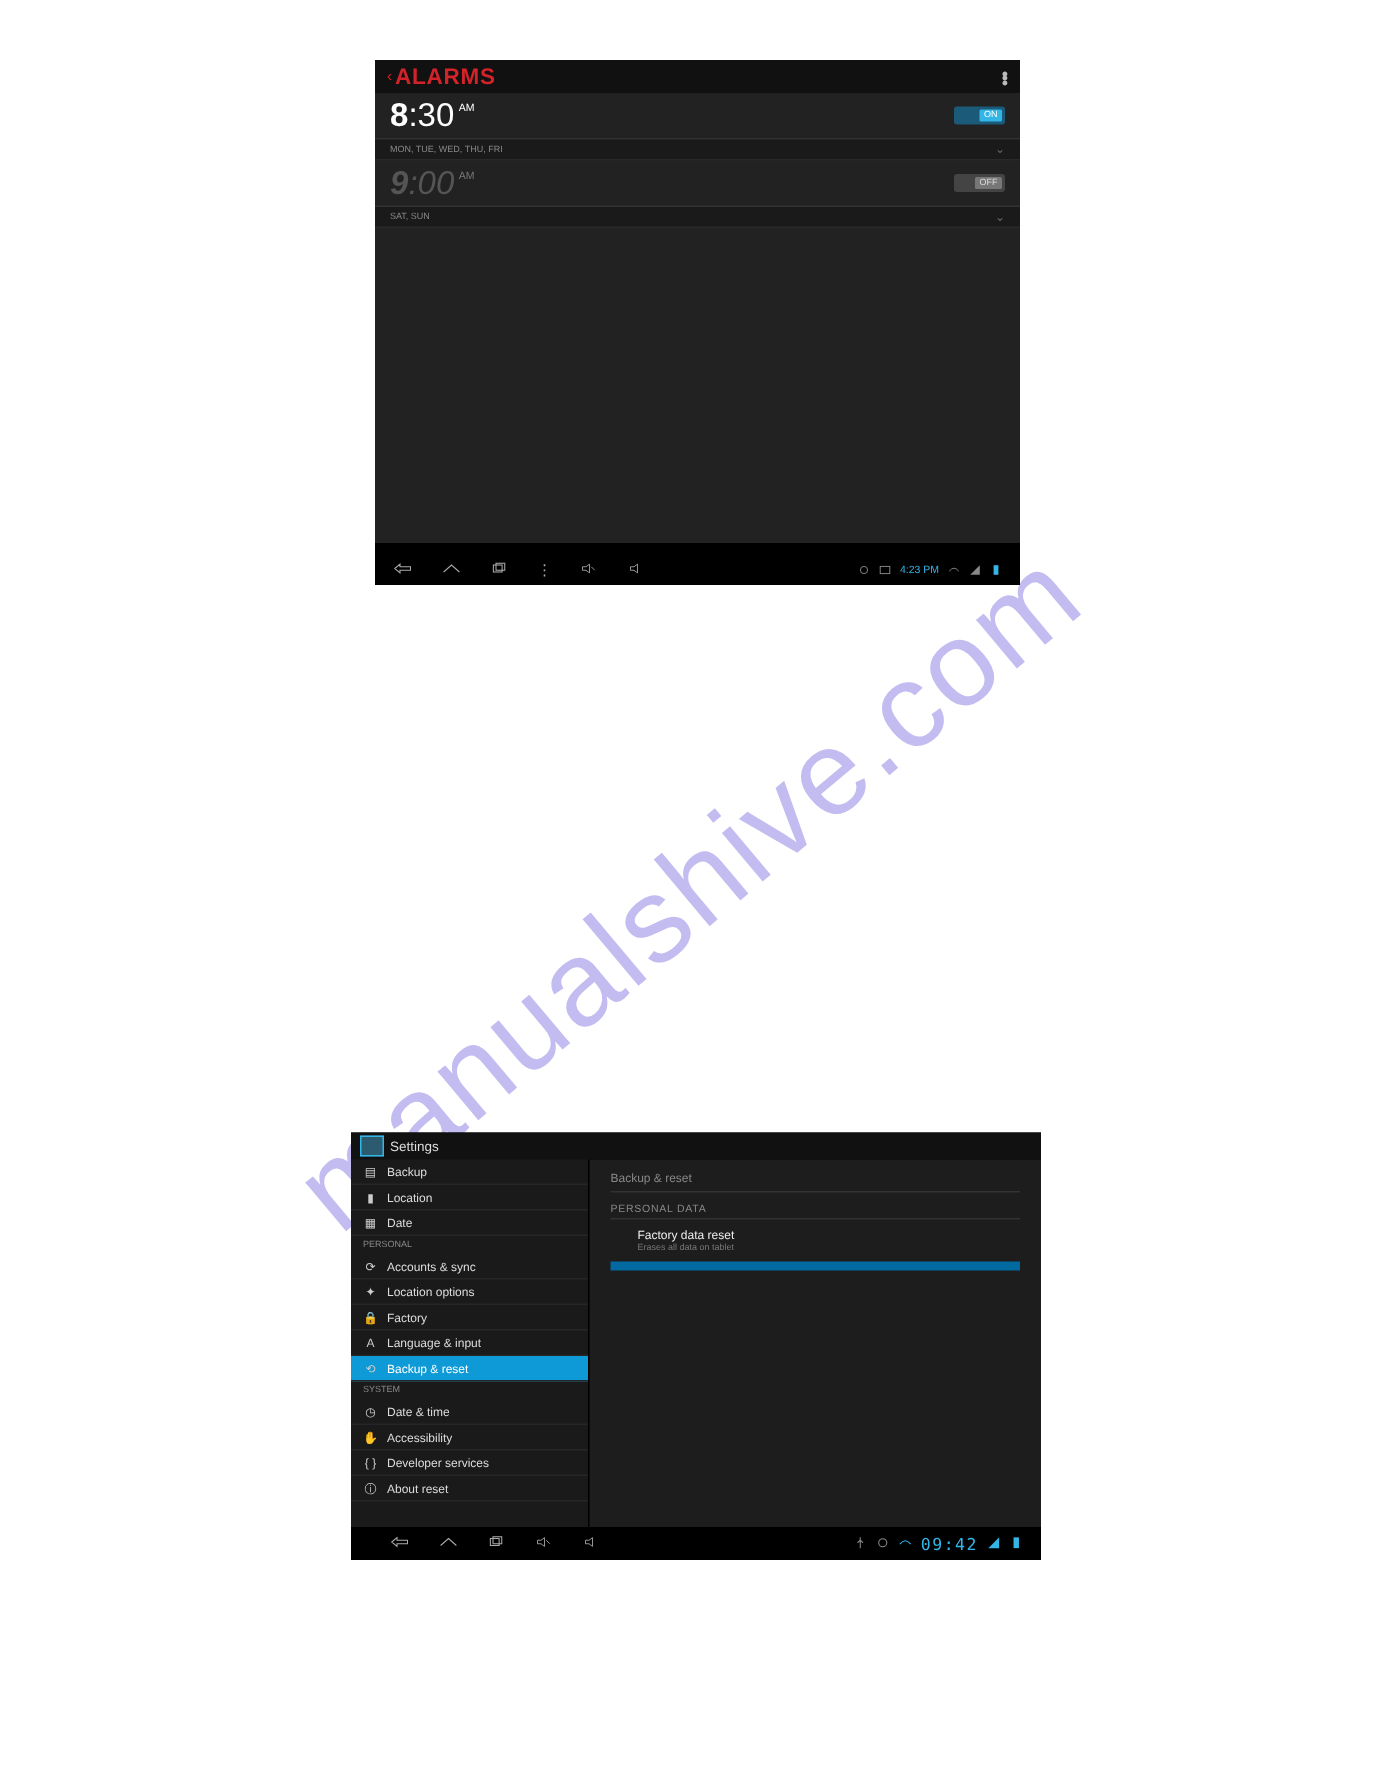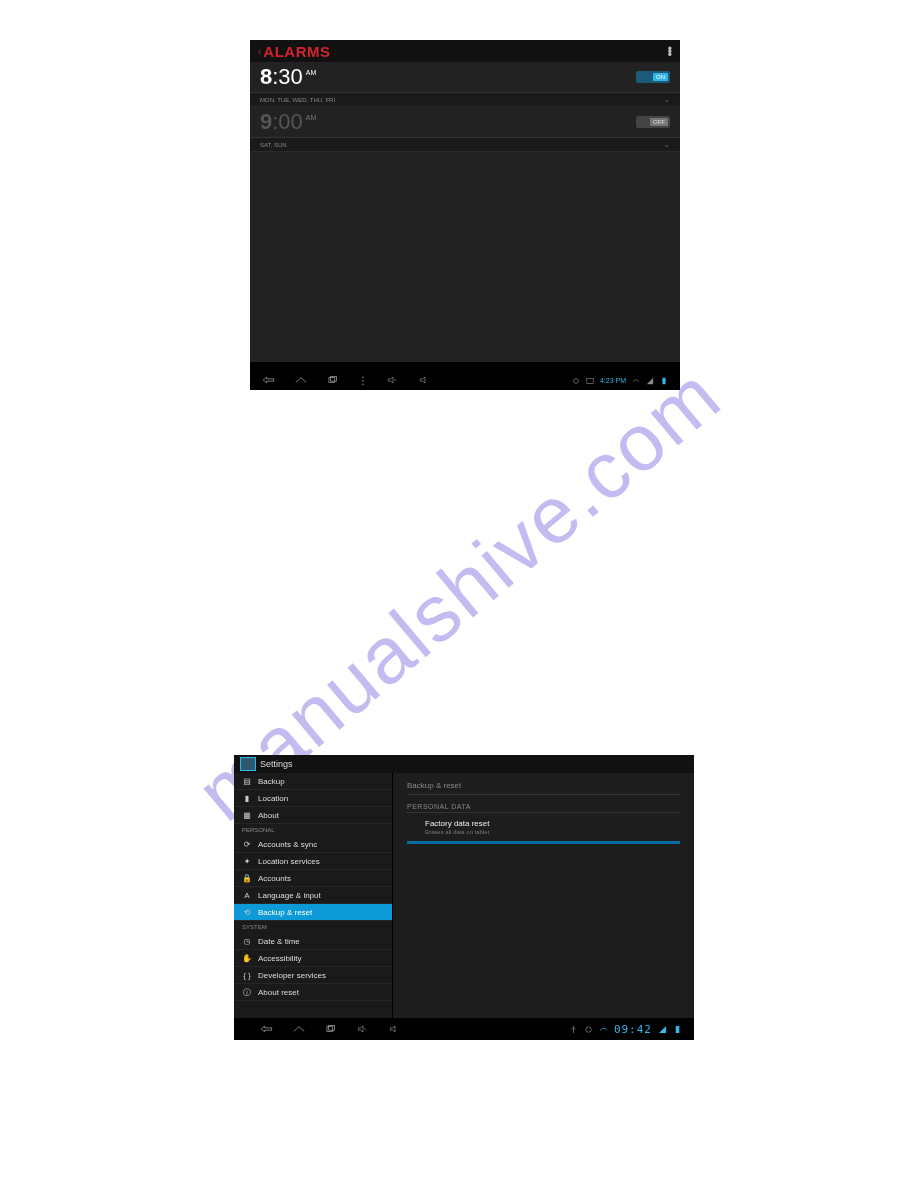--- a/index.html
+++ b/index.html
@@ -27,21 +27,21 @@
   
   .al-header { height:22px; background:#111; display:flex; align-items:center; justify-content:space-between; padding:0 8px; }
   .al-title { color:#d2232a; font-size:15px; font-weight:bold; letter-spacing:0.5px; }
   .al-back { color:#d2232a; font-size:10px; margin-right:2px; }
   .al-menu { color:#bbb; font-size:12px; line-height:4px; letter-spacing:0; }
   .al-menu span { display:block; height:3px; }
   .al-list { background:#222; }
   .al-row { display:flex; align-items:center; justify-content:space-between; padding:4px 10px; border-bottom:1px solid #333;gap:28px; }
   .al-time-wrap { display:flex; align-items:flex-start; }
   .al-time { color:#fff; font-size:22px; font-weight:300; line-height:22px; }
-  .al-time.dim { color:#555; }
+  .al-time.dim { color:#555;font-style:italic; }
   .al-time .digit-hour { font-weight:600; }
   .al-time .digit-min { font-weight:300; }
   .al-ampm { color:#fff; font-size:7px; margin-left:3px; margin-top:3px; }
   .al-ampm.dim { color:#777; }
   .al-switch { width:34px; height:12px; border-radius:2px; display:flex; align-items:center; justify-content:flex-end; padding:0 2px; box-sizing:border-box; }
   .al-switch.on { background:#1b5a78; }
   .al-switch.on .chip { background:#33b5e5; color:#fff; }
   .al-switch.off { background:#444; }
   .al-switch.off .chip { background:#777; color:#ddd; }
   .al-switch .chip { font-size:6px; padding:1px 3px; border-radius:1px; }
@@ -65,21 +65,21 @@
   .se-sidebar { width:158px; background:#1a1a1a; border-right:1px solid #000; overflow:hidden; }
   .se-section-label { color:#888; font-size:6px; padding:3px 8px; }
   .se-item { display:flex; align-items:center; gap:6px; padding:3px 8px; border-bottom:1px solid #262626; }
   .se-item.active { background:#0e9ad6; }
   .se-item.active .se-label { color:#fff; }
   .se-ico { width:10px; height:10px; display:flex; align-items:center; justify-content:center; color:#ccc; font-size:8px; }
   .se-label { color:#ddd; font-size:8px; }
   .se-main { flex:1; padding:8px 14px; }
   .se-main-title { color:#888; font-size:8px; padding-bottom:4px; border-bottom:1px solid #333; }
   .se-sub { color:#888; font-size:7px; margin-top:8px; padding-bottom:2px; border-bottom:1px solid #333; letter-spacing:0.5px; }
-  .se-entry { padding:6px 12px 6px 18px; border-bottom:3px solid #0369a1; }
+  .se-entry { padding:6px 12px 6px 18px; border-bottom:6px solid #0369a1; }
   .se-entry-title { color:#eee; font-size:8px; }
   .se-entry-sub { color:#777; font-size:6px; margin-top:1px; }
 
   .se-navbar { position:absolute; bottom:0; left:0; right:0; height:22px; background:#000; display:flex; align-items:center; justify-content:space-between; padding:0 12px;margin-left:14px; }
   .se-nav-left { display:flex; gap:18px; align-items:center; }
   .se-nav-left svg { width:14px; height:10px; }
   .se-nav-right { display:flex; gap:6px; align-items:center; }
   .se-clock { color:#33b5e5; font-size:11px; letter-spacing:1px; font-family: monospace; }
   .se-status-icon svg { width:9px; height:9px; }
 </style>
@@ -191,35 +191,35 @@
         <div class="se-item">
           <span class="se-ico">▤</span>
           <span class="se-label">Backup</span>
         </div>
         <div class="se-item">
           <span class="se-ico">▮</span>
           <span class="se-label">Location</span>
         </div>
         <div class="se-item">
           <span class="se-ico">▦</span>
-          <span class="se-label">About</span>
+          <span class="se-label">Date</span>
         </div>
 
         <div class="se-section-label">PERSONAL</div>
         <div class="se-item">
           <span class="se-ico">⟳</span>
           <span class="se-label">Accounts &amp; sync</span>
         </div>
         <div class="se-item">
           <span class="se-ico">✦</span>
-          <span class="se-label">Location services</span>
+          <span class="se-label">Location options</span>
         </div>
         <div class="se-item">
           <span class="se-ico">🔒</span>
-          <span class="se-label">Accounts</span>
+          <span class="se-label">Factory</span>
         </div>
         <div class="se-item">
           <span class="se-ico">A</span>
           <span class="se-label">Language &amp; input</span>
         </div>
         <div class="se-item active">
           <span class="se-ico">⟲</span>
           <span class="se-label">Backup &amp; reset</span>
         </div>
 

